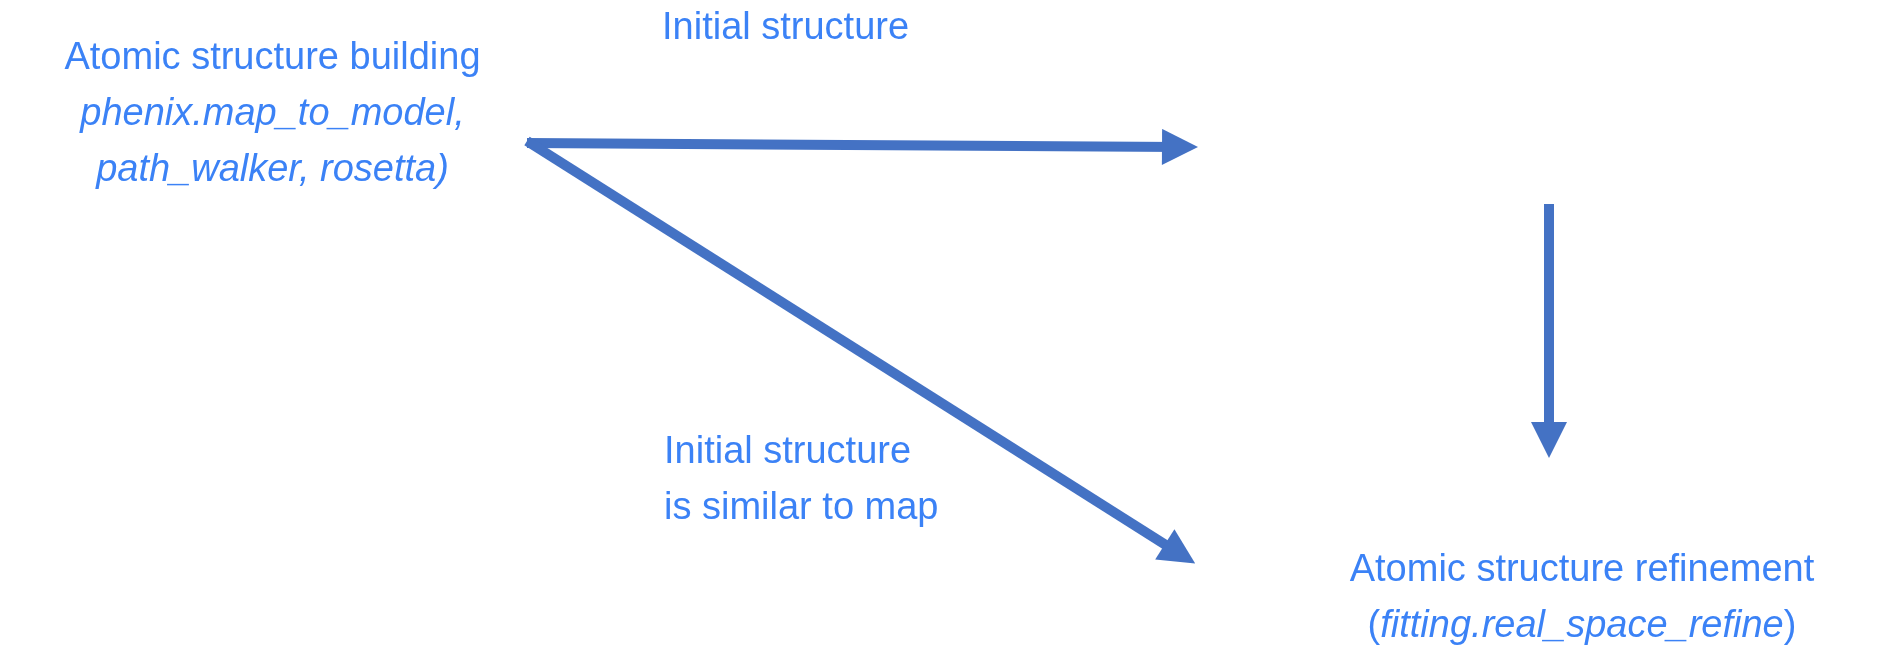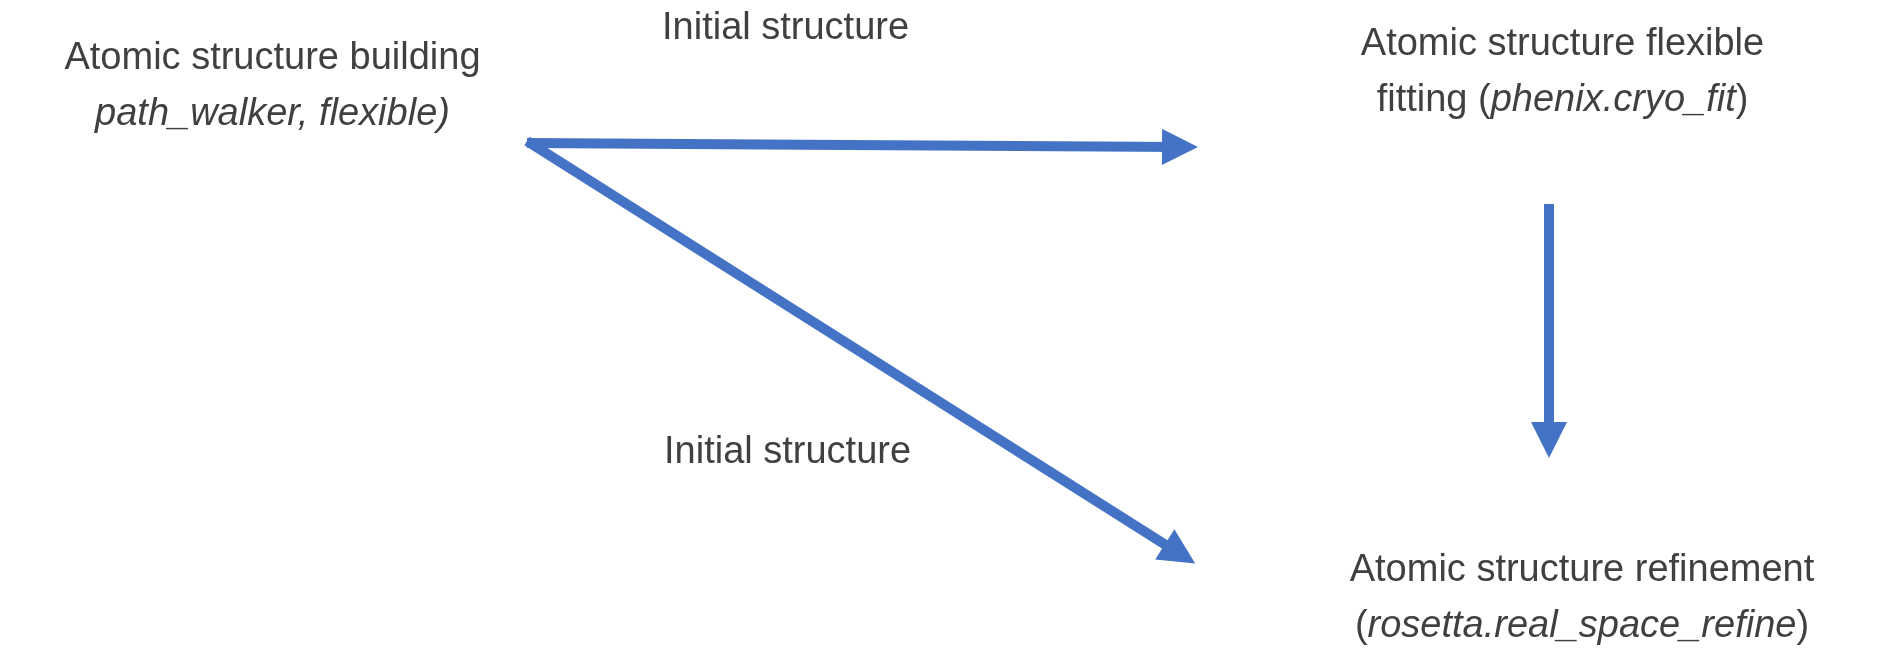--- a/index.html
+++ b/index.html
@@ -7,21 +7,21 @@
     padding: 0;
     background: #ffffff;
   }
   #canvas {
     position: relative;
     width: 1884px;
     height: 662px;
     background: #ffffff;
     overflow: hidden;
     font-family: "Liberation Sans", sans-serif;
-    color: #404040;
+    color: #3b82f6;
   }
   .txt {
     position: absolute;
     font-size: 38px;
     line-height: 56px;
     white-space: nowrap;
   }
   .center { text-align: center; }
   .it { font-style: italic; }
   #arrows {
@@ -42,38 +42,34 @@
         <path d="M0,0 L10,5 L0,10 Z" fill="#4472C4"></path>
       </marker>
     </defs>
     <line x1="527" y1="143" x2="1180" y2="147" stroke-width="10" marker-end="url(#ah)" stroke="#4472C4"></line>
     <line x1="527" y1="141" x2="1180" y2="554" stroke-width="10" marker-end="url(#ah)" stroke="#4472C4"></line>
     <line x1="1549" y1="204" x2="1549" y2="440" stroke-width="10" marker-end="url(#ah)" stroke="#4472C4"></line>
   </svg>
 
   <div class="txt center" style="left:0px; top:28px; width:545px;">
     <div>Atomic structure building</div>
-    <div class="it">path_walker, flexible)</div>
+    <div class="it">phenix.map_to_model,</div>
+    <div class="it">path_walker, rosetta)</div>
   </div>
 
   <div class="txt" style="left:662px; top:-2px;">
     <div>Initial structure</div>
   </div>
 
-  <div class="txt center" style="left:1300px; top:14px; width:525px;">
-    <div>Atomic structure flexible</div>
-    <div>
-      <span>fitting (</span><span class="it">phenix.cryo_fit</span><span>)</span>
-    </div>
-  </div>
 
   <div class="txt" style="left:664px; top:422px;">
     <div>Initial structure</div>
+    <div>is similar to map</div>
   </div>
 
   <div class="txt center" style="left:1282px; top:540px; width:600px;text-align:center;">
     <div>Atomic structure refinement</div>
     <div>
-      <span>(</span><span class="it">rosetta.real_space_refine</span><span>)</span>
+      <span>(</span><span class="it">fitting.real_space_refine</span><span>)</span>
     </div>
   </div>
 
 </div>
 
 </body></html>

